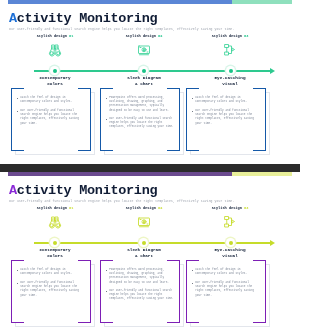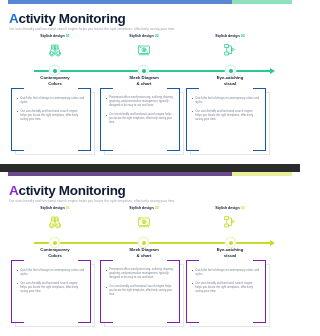--- a/index.html
+++ b/index.html
@@ -16,21 +16,21 @@
   .slide.bottom { top: 172px; }
 
   .band-sep { position: absolute; left: 0; top: 164px; width: 300px; height: 8px; background: #2b2b2b; }
   .band-bottom { position: absolute; left: 0; top: 330px; width: 300px; height: 6px; background: #2b2b2b; }
 
   
   .accent-bar { position: absolute; left: 0; top: 0; width: 300px; height: 4px; }
   .accent-bar .seg-a { position: absolute; left: 8px; top: 0; width: 224px; height: 4px; }
   .accent-bar .seg-b { position: absolute; left: 232px; top: 0; width: 60px; height: 4px; }
 
-  .slide-body { position: absolute; left: 0; top: 4px; width: 300px; height: 160px; }
+  .slide-body { position: absolute; left: 0; top: 4px; width: 300px; height: 160px; font-family: Liberation Mono, monospace; }
 
   .title {
     position: absolute; left: 9px; top: 7px;
     font-size: 13.5px; font-weight: bold; letter-spacing: -0.3px;
     white-space: nowrap;
   }
   .subtitle {
     position: absolute; left: 9px; top: 23px;
     font-size: 3.1px; color: #9aa0ab; letter-spacing: 0.12px;
     white-space: nowrap;

